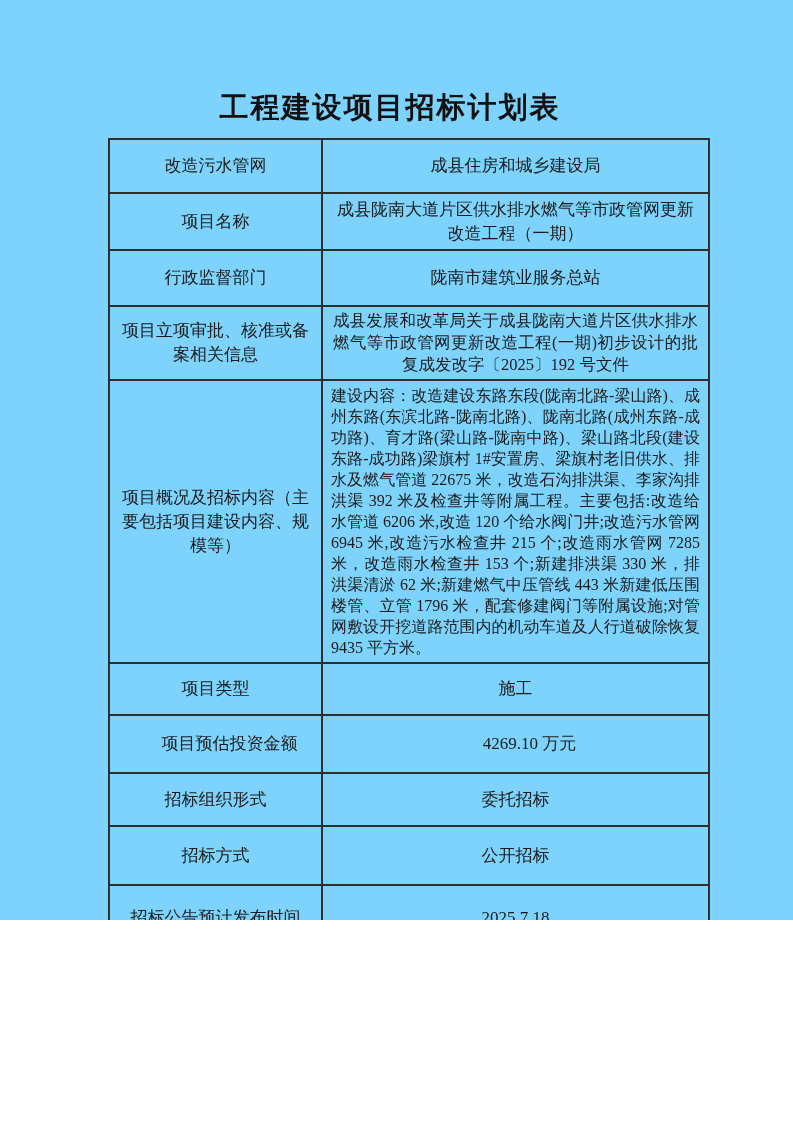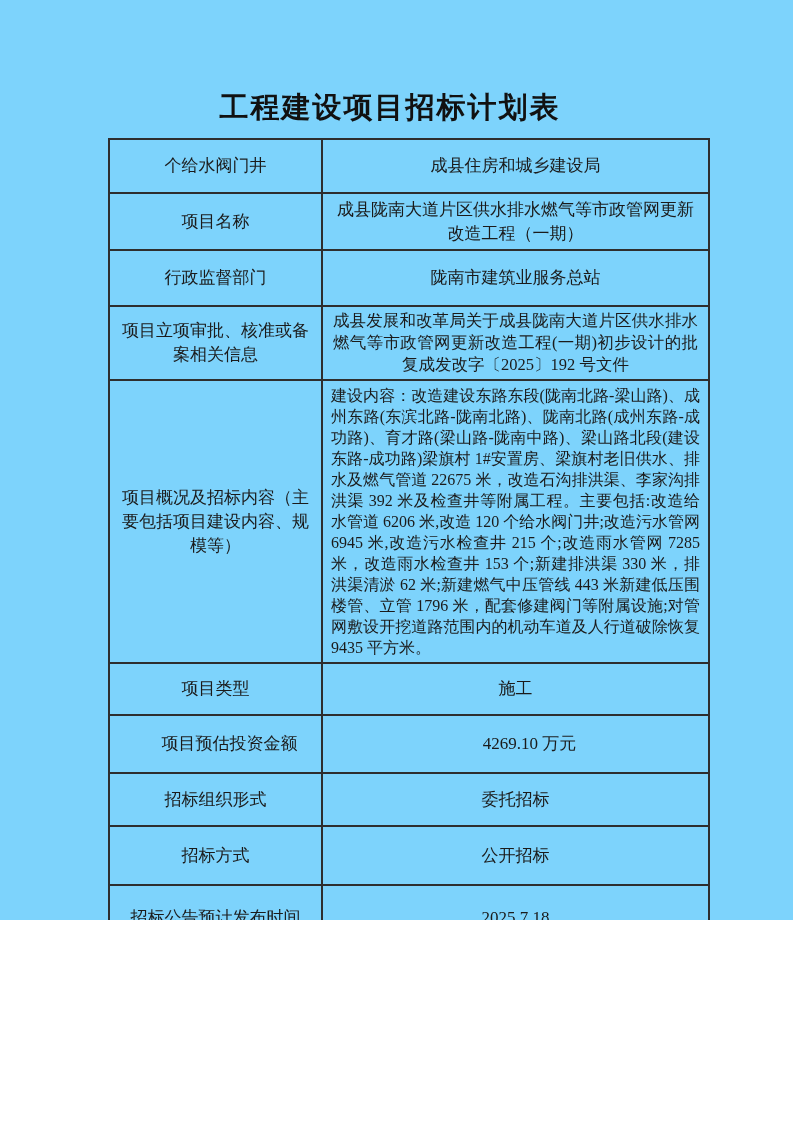--- a/index.html
+++ b/index.html
@@ -82,21 +82,21 @@
 </style>
 </head>
 <body>
 
 <div class="page">
   <h1 class="title">工程建设项目招标计划表</h1>
 
   <table class="plan">
     <tbody>
       <tr class="row-applicant">
-        <td class="label">个给水阀门井</td>
+        <td class="label">改造污水管网</td>
         <td class="value">成县住房和城乡建设局</td>
       </tr>
       <tr class="row-projname">
         <td class="label">项目名称</td>
         <td class="value">成县陇南大道片区供水排水燃气等市政管网更新改造工程（一期）</td>
       </tr>
       <tr class="row-supervisor">
         <td class="label">行政监督部门</td>
         <td class="value">陇南市建筑业服务总站</td>
       </tr>

